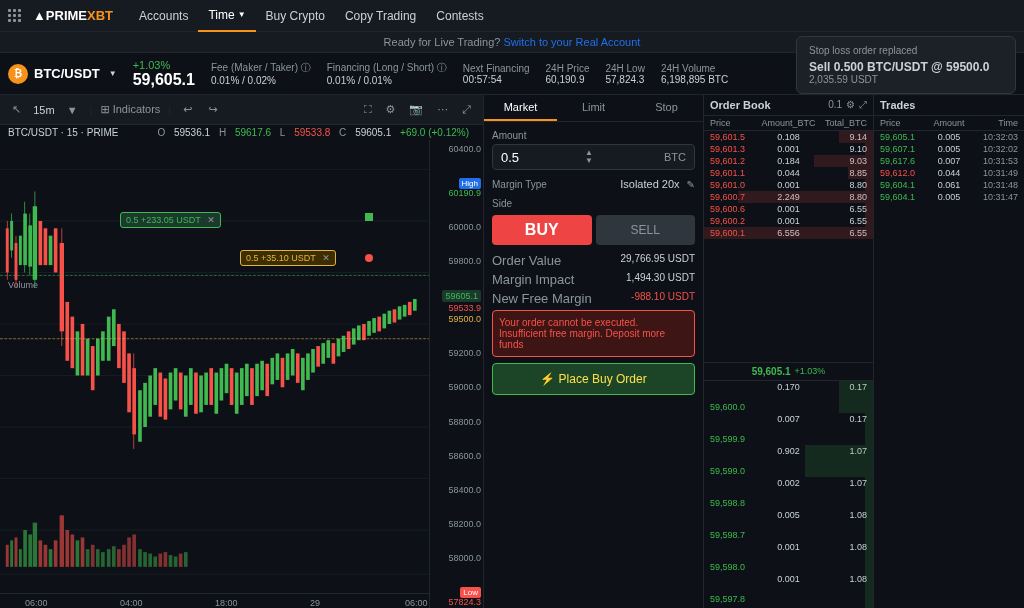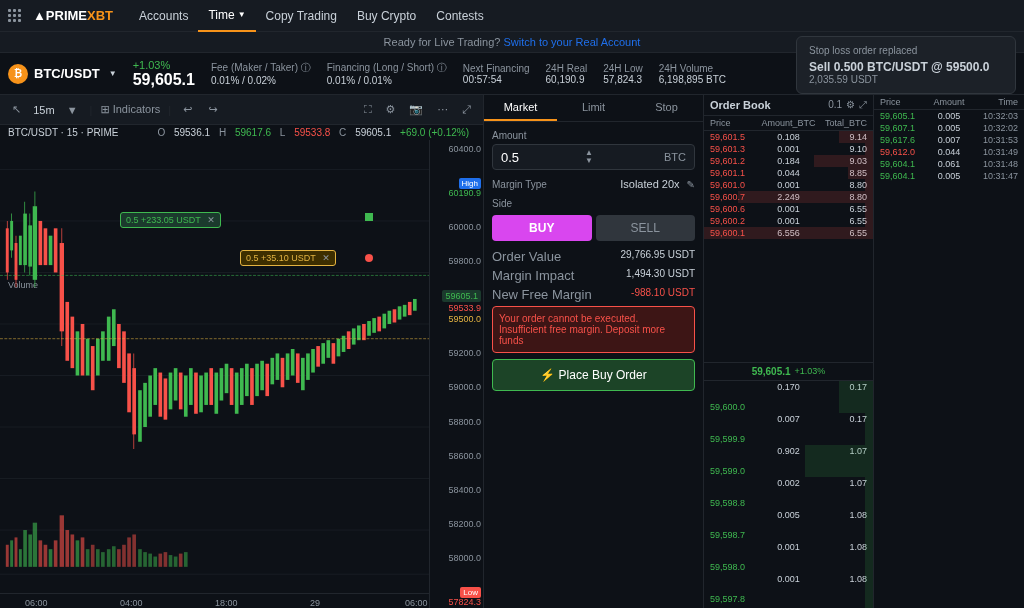--- a/index.html
+++ b/index.html
@@ -83,28 +83,28 @@
     .amount-input { background: #161b22; border: 1px solid #30363d; border-radius: 4px; display: flex; align-items: center; padding: 4px 8px; margin-bottom: 8px; }
     .amount-input input { background: transparent; border: none; color: #fff; font-size: 13px; width: 80px; outline: none; }
     .amount-unit { color: #8b949e; font-size: 11px; margin-left: auto; }
     .amount-arrows { display: flex; flex-direction: column; margin-left: 4px; }
     .arr { color: #8b949e; font-size: 8px; cursor: pointer; line-height: 1; }
     .margin-type { display: flex; justify-content: space-between; align-items: center; margin-bottom: 8px; }
     .mt-label { color: #8b949e; font-size: 10px; }
     .mt-value { color: #c9d1d9; font-size: 11px; }
     .edit-icon { color: #8b949e; cursor: pointer; font-size: 10px; margin-left: 4px; }
     .side-btns { display: flex; gap: 4px; margin-bottom: 8px; }
-    .buy-btn { flex: 1; background: #d946ef; border: none; color: #fff; padding: 6px 0; border-radius: 4px; font-size: 12px; font-weight: 700; cursor: pointer; }
+    .buy-btn { flex: 1; background: #ef4444; border: none; color: #fff; padding: 6px 0; border-radius: 4px; font-size: 16px; font-weight: 700; cursor: pointer; }
     .sell-btn { flex: 1; background: #30363d; border: none; color: #8b949e; padding: 6px 0; border-radius: 4px; font-size: 12px; cursor: pointer; }
     .order-detail { display: flex; justify-content: space-between; margin-bottom: 4px; }
     .od-label { color: #8b949e; font-size: 13px; }
     .od-value { color: #c9d1d9; font-size: 10px; }
     .od-value.neg { color: #f85149; }
     .error-msg { background: #3d1515; border: 1px solid #f85149; border-radius: 4px; padding: 6px; font-size: 10px; color: #f85149; margin-bottom: 6px; }
-    .place-order-btn { width: 100%; background: #1c4427; border: 1px solid #3fb950; color: #ffffff; border-radius: 4px; padding: 8px; font-size: 12px; cursor: pointer; }
+    .place-order-btn { width: 100%; background: #1c4427; border: 1px solid #3fb950; color: #fde047; border-radius: 4px; padding: 8px; font-size: 12px; cursor: pointer; }
 
     
     .order-book { width: 170px; background: #0d1117; display: flex; flex-direction: column; border-right: 1px solid #21262d; }
     .ob-header { display: flex; align-items: center; padding: 4px 6px; border-bottom: 1px solid #21262d; }
     .ob-title { color: #c9d1d9; font-size: 11px; font-weight: 600; flex: 1; }
     .ob-cols { display: flex; padding: 2px 6px; border-bottom: 1px solid #21262d; }
     .ob-col { flex: 1; color: #8b949e; font-size: 9px; }
     .ob-col.right { text-align: right; }
     .ob-rows { overflow: hidden; flex: 1; }
     .ob-row { display: flex; padding: 1px 6px; position: relative; cursor: pointer; }
@@ -174,24 +174,24 @@
     </span>
   </div>
   <div class="nav-item">
     <span>Accounts</span>
   </div>
   <div class="nav-item active">
     <span>Time</span>
     <span class="nav-arrow">▼</span>
   </div>
   <div class="nav-item">
+    <span>Buy Crypto</span>
+  </div>
+  <div class="nav-item">
     <span>Copy Trading</span>
-  </div>
-  <div class="nav-item">
-    <span>Buy Crypto</span>
   </div>
   <div class="nav-item">
     <span>Contests</span>
   </div>
 </div>
 
 <div class="announce-bar">
   <span>Ready for Live Trading?</span>
   <span class="announce-link">Switch to your Real Account</span>
 </div>
@@ -218,21 +218,21 @@
   </div>
   <div class="ticker-stat">
     <span class="ticker-stat-label">Financing (Long / Short) ⓘ</span>
     <span class="ticker-stat-value">0.01% / 0.01%</span>
   </div>
   <div class="ticker-stat">
     <span class="ticker-stat-label">Next Financing</span>
     <span class="ticker-stat-value">00:57:54</span>
   </div>
   <div class="ticker-stat">
-    <span class="ticker-stat-label">24H Real</span>
+    <span class="ticker-stat-label">24H Price</span>
     <span class="ticker-stat-value">60,190.9</span>
   </div>
   <div class="ticker-stat">
     <span class="ticker-stat-label">24H Low</span>
     <span class="ticker-stat-value">57,824.3</span>
   </div>
   <div class="ticker-stat">
     <span class="ticker-stat-label">24H Volume</span>
     <span class="ticker-stat-value">6,198,895 BTC</span>
   </div>
@@ -676,20 +676,23 @@
       <div class="ob-row bid">
           <div class="bg-bar" style="width:5%"></div>
           <span class="price">59,597.0</span>
           <span class="amount">0.001</span>
           <span class="total">1.09</span>
         </div>
     </div>
   </div>
 
   <div class="trades-panel">
+    <div class="trades-header">
+      <span class="trades-title">Trades</span>
+    </div>
     <div class="trades-cols">
       <span class="trades-col">Price</span>
       <span class="trades-col" style="text-align:center;">Amount</span>
       <span class="trades-col right">Time</span>
     </div>
     <div>
       <div class="trade-row buy">
           <span class="t-price">59,605.1</span>
           <span class="t-amount">0.005</span>
           <span class="t-time">10:32:03</span>

